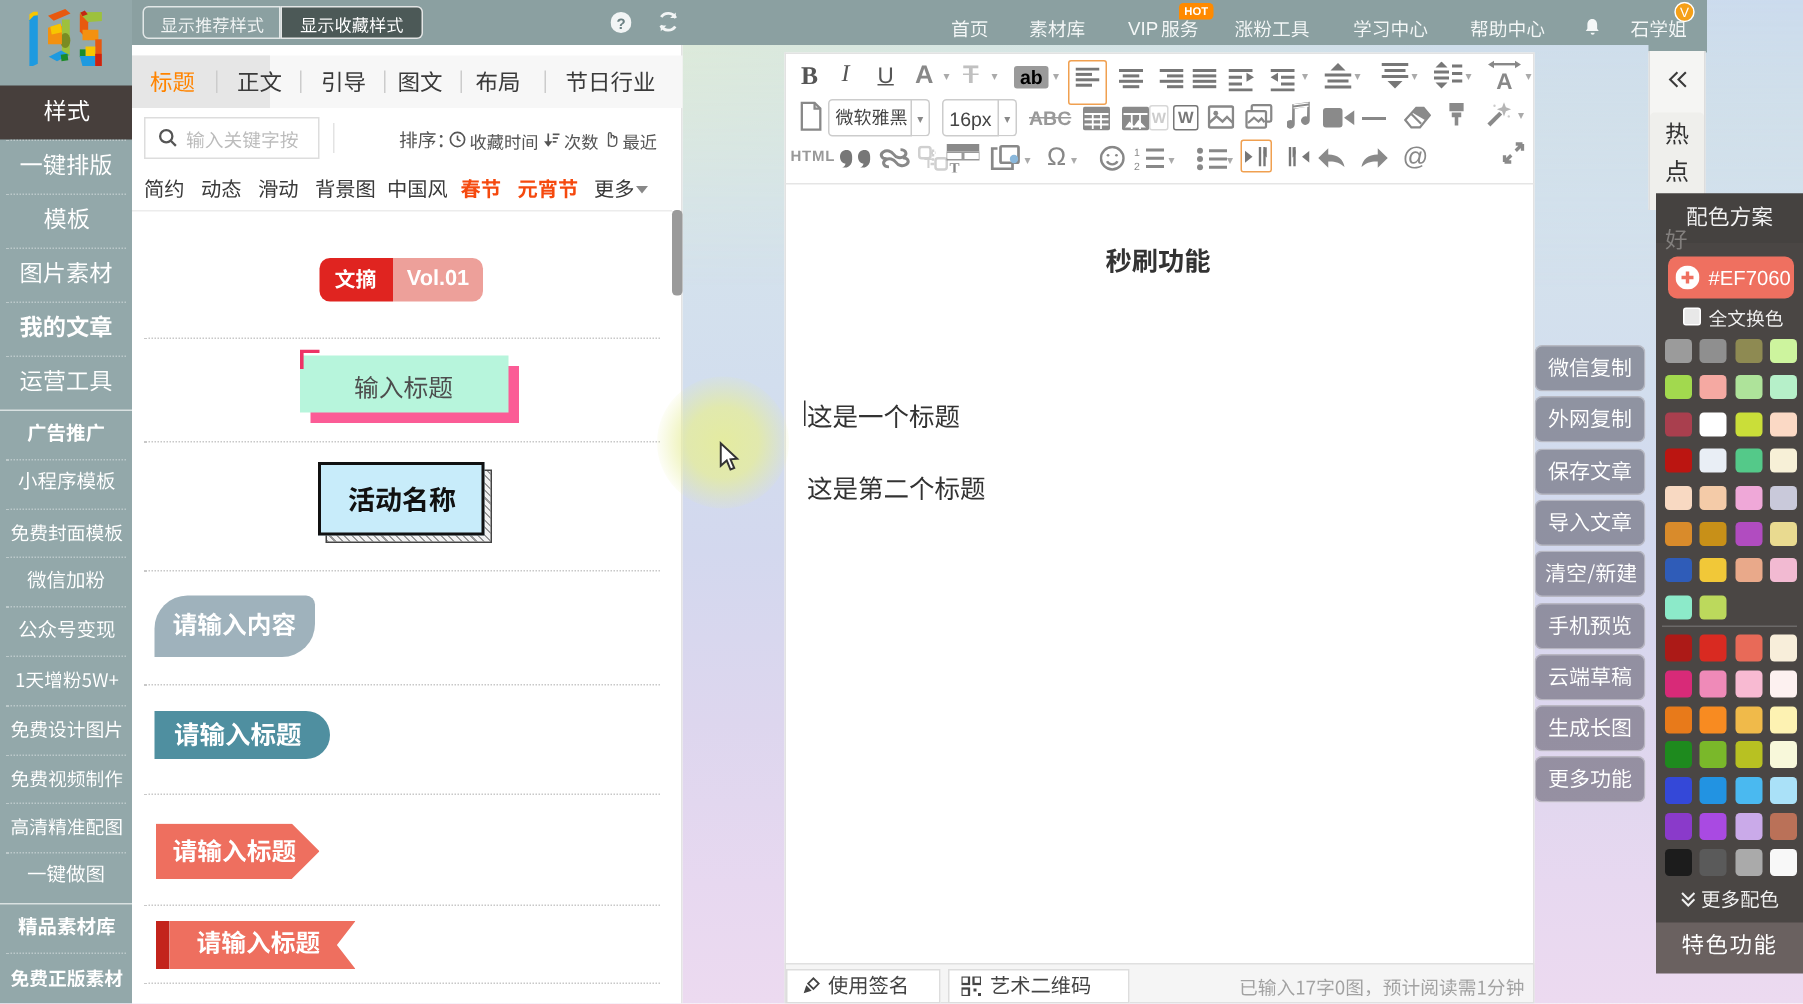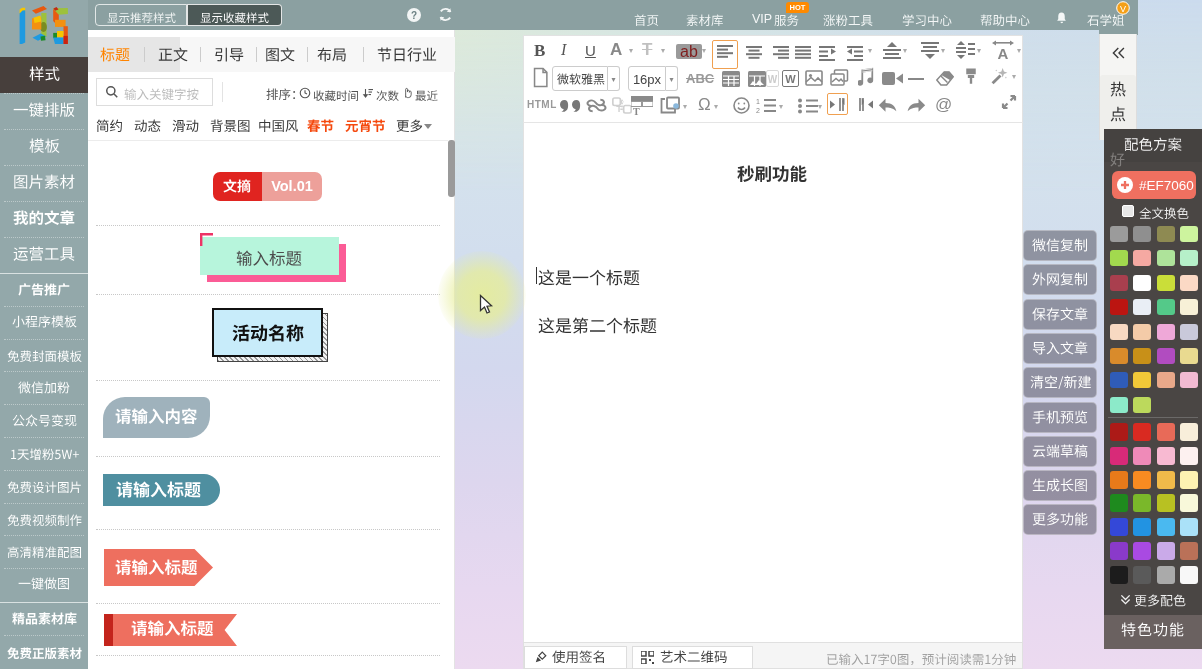--- a/index.html
+++ b/index.html
@@ -426,21 +426,21 @@
     </svg></div>
 <div class="abs" style="left:523px;top:35px;width:500px;height:607px;background:#fff;border:1px solid #e2e2e2;border-bottom:none"></div>
 <div class="abs" style="left:523px;top:122px;width:500px;border-top:1px solid #e5e5e5"></div>
 <div class="abs" style="left:534px;top:41px;font-size:17px;font-weight:bold;color:#555;font-family:'Liberation Serif',serif">B</div>
 <div class="abs" style="left:561px;top:41px;font-size:16px;font-style:italic;color:#555;font-family:'Liberation Serif',serif">I</div>
 <div class="abs" style="left:585px;top:42px;font-size:15px;text-decoration:underline;color:#555">U</div>
 <div class="abs" style="left:610px;top:40px;font-size:17px;font-weight:bold;color:#888">A</div>
 <div class="abs" style="left:629px;top:46px;font-size:8px;color:#aaa">▾</div>
 <div class="abs" style="left:642px;top:40px;font-size:17px;font-weight:bold;color:#c0c0c0;text-decoration:line-through">T</div>
 <div class="abs" style="left:661px;top:46px;font-size:8px;color:#aaa">▾</div>
-<div class="abs" style="left:676px;top:44px;font-size:16px;font-weight:normal;color:#7f1d1d;background:#9a9a9a;border-radius:2px;padding:0px 4px;line-height:15px">ab</div>
+<div class="abs" style="left:676px;top:44px;font-size:13px;font-weight:bold;color:#000000;background:#9a9a9a;border-radius:2px;padding:0px 4px;line-height:15px">ab</div>
 <div class="abs" style="left:702px;top:46px;font-size:8px;color:#aaa">▾</div>
 <div class="abs" style="left:712px;top:40px;border:1px solid #f0a050;border-radius:2px;padding:4px;"><svg width="16" height="15">
       <rect x="0" y="0.0" width="16" height="2" fill="#777"></rect>
       <rect x="0" y="3.6" width="11" height="2" fill="#777"></rect>
       <rect x="0" y="7.2" width="16" height="2" fill="#777"></rect>
       <rect x="0" y="10.8" width="11" height="2" fill="#777"></rect>
     </svg></div>
 <div class="abs" style="left:746px;top:41px;padding:5px 0;"><svg width="16" height="15">
       <rect x="0.0" y="0.0" width="16" height="2" fill="#777"></rect>
       <rect x="2.5" y="3.6" width="11" height="2" fill="#777"></rect>

